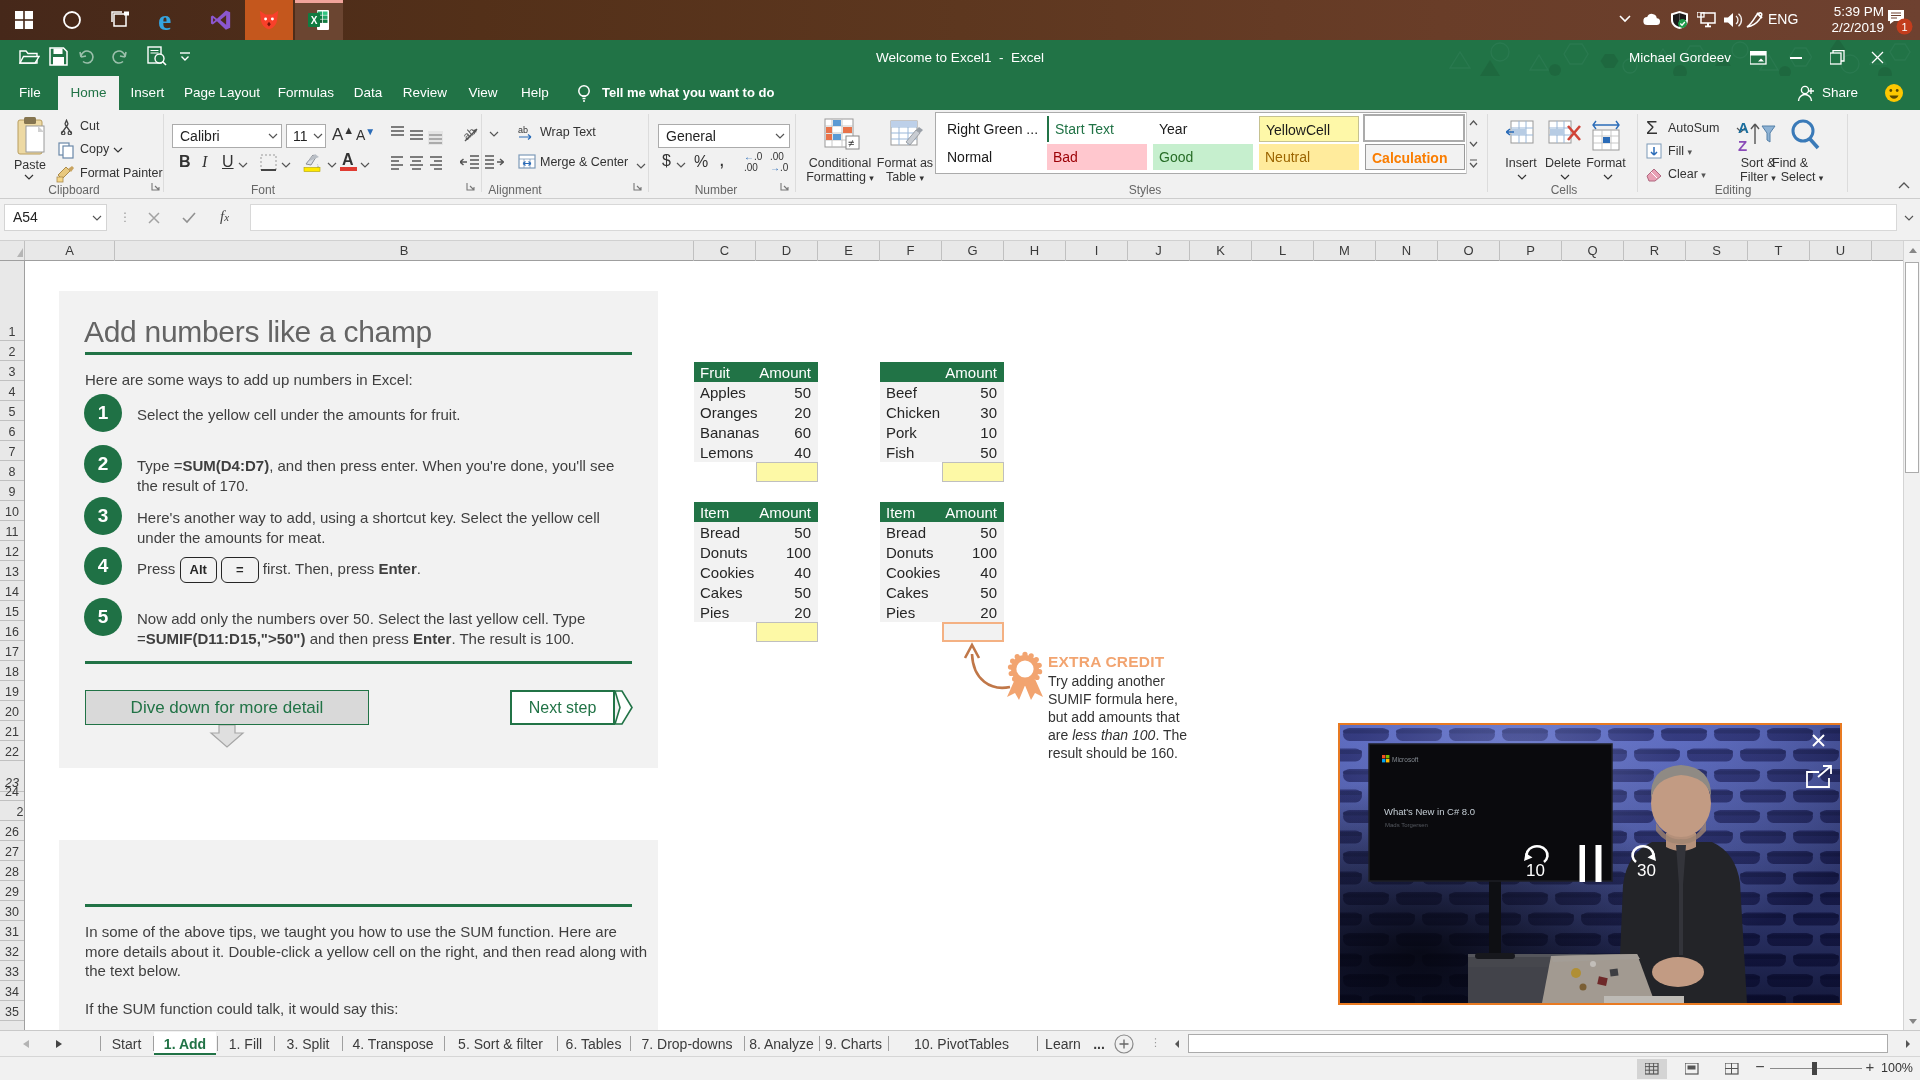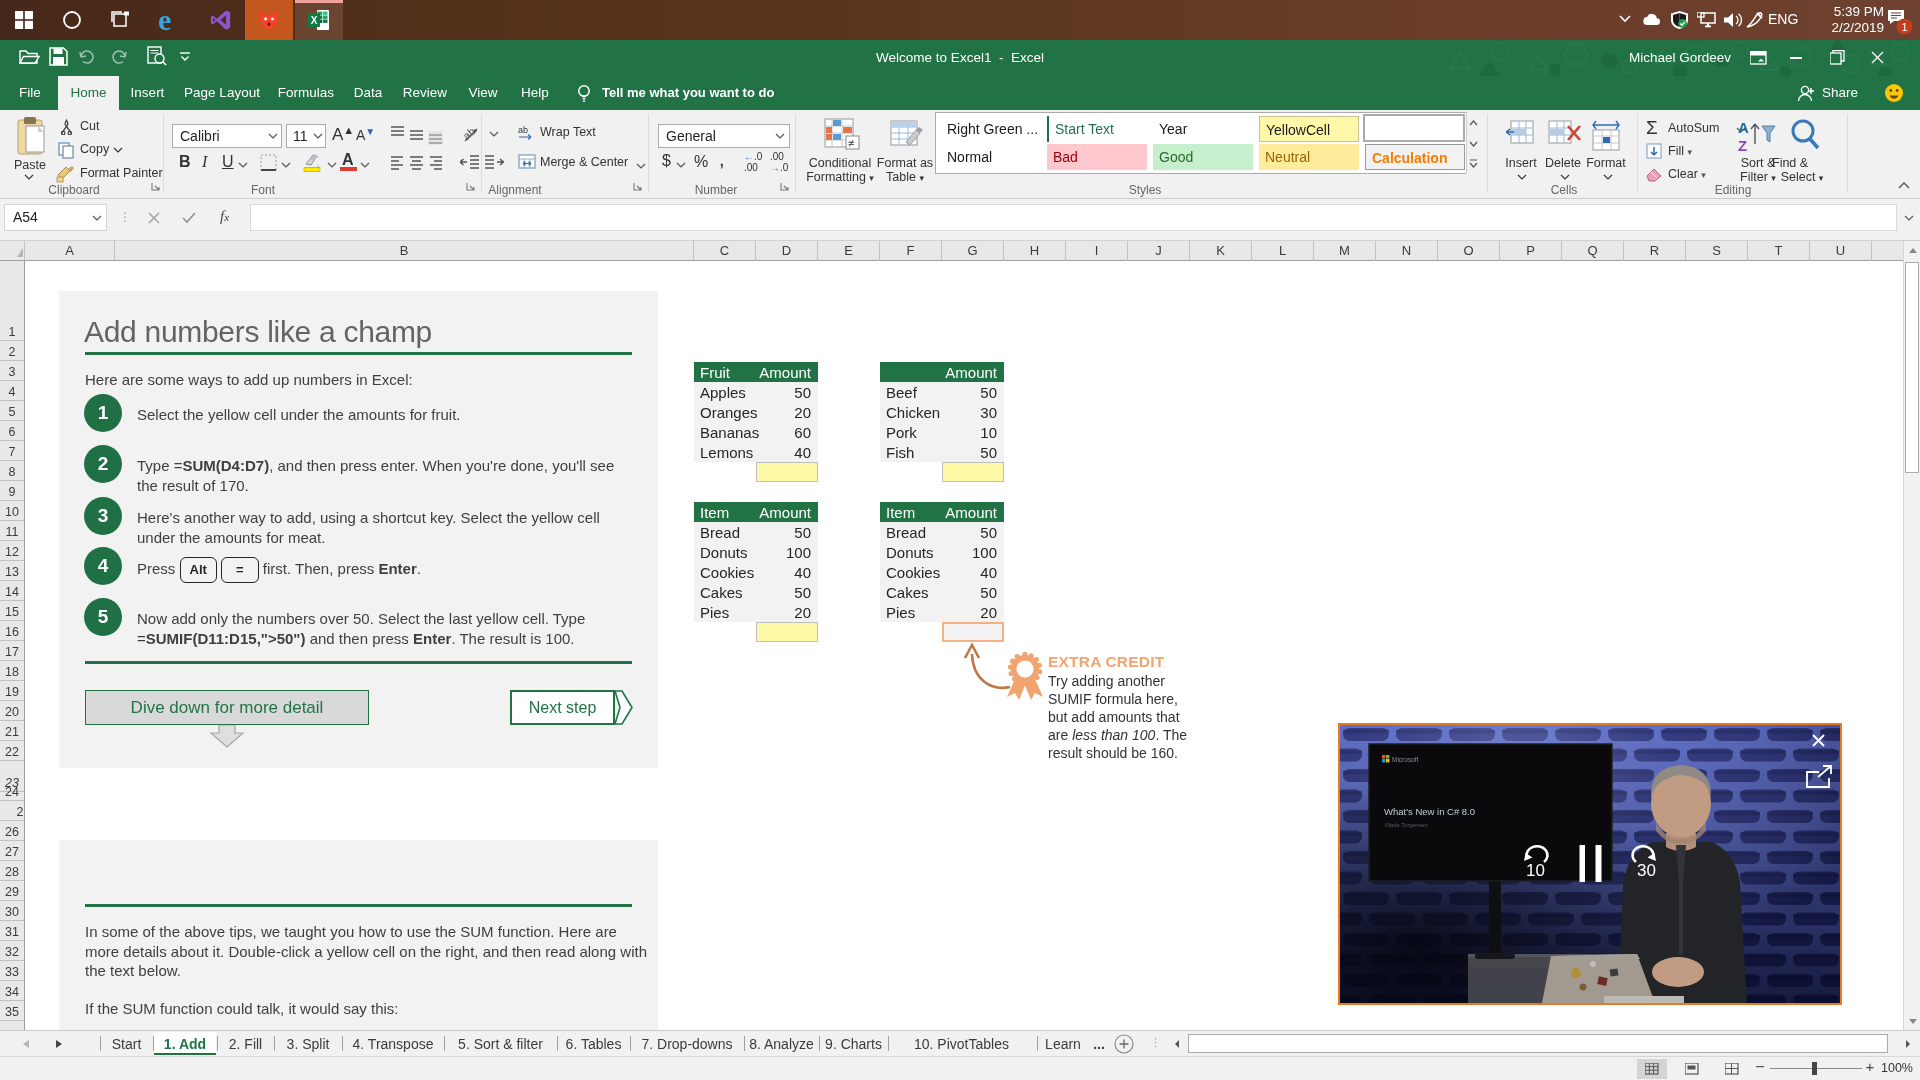--- a/index.html
+++ b/index.html
@@ -823,21 +823,21 @@
       </svg>
     <svg class="abs" style="left:54px;top:8px" width="10" height="10">
         <path d="M2 1 L8 5 L2 9 Z" fill="#444"></path>
       </svg>
     <div class="tsep" style="left:100px"></div>
     <div class="sheettab" style="left:101px;width:51px;">Start</div>
     <div class="tsep" style="left:153px"></div>
     <div class="abs" style="left:154px;top:1px;width:62px;height:23px;background:#fff;border-bottom:2px solid #217346;"></div>
     <div class="sheettab" style="left:154px;width:62px;color:#217346;font-weight:bold;">1. Add</div>
     <div class="tsep" style="left:217px"></div>
-    <div class="sheettab" style="left:218px;width:55px;">2. Fill</div>
+    <div class="sheettab" style="left:218px;width:55px;">1. Fill</div>
     <div class="tsep" style="left:274px"></div>
     <div class="sheettab" style="left:275px;width:66px;">3. Split</div>
     <div class="tsep" style="left:342px"></div>
     <div class="sheettab" style="left:343px;width:100px;">4. Transpose</div>
     <div class="tsep" style="left:444px"></div>
     <div class="sheettab" style="left:445px;width:111px;">5. Sort &amp; filter</div>
     <div class="tsep" style="left:557px"></div>
     <div class="sheettab" style="left:558px;width:71px;">6. Tables</div>
     <div class="tsep" style="left:630px"></div>
     <div class="sheettab" style="left:631px;width:112px;">7. Drop-downs</div>

